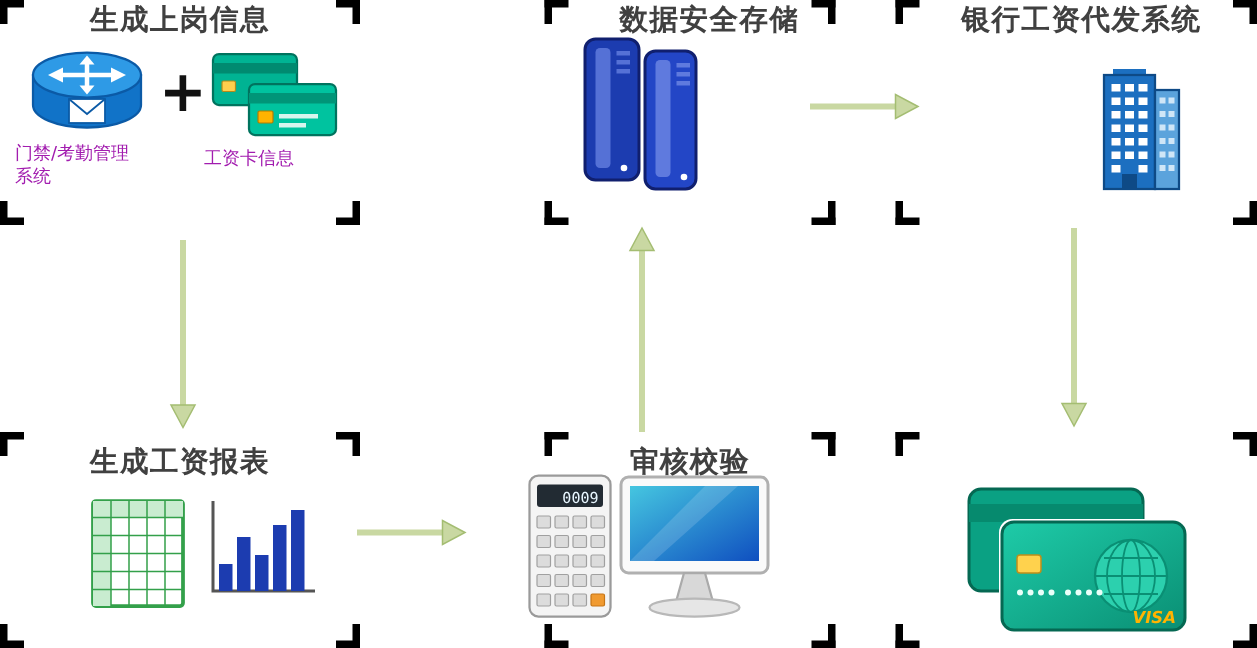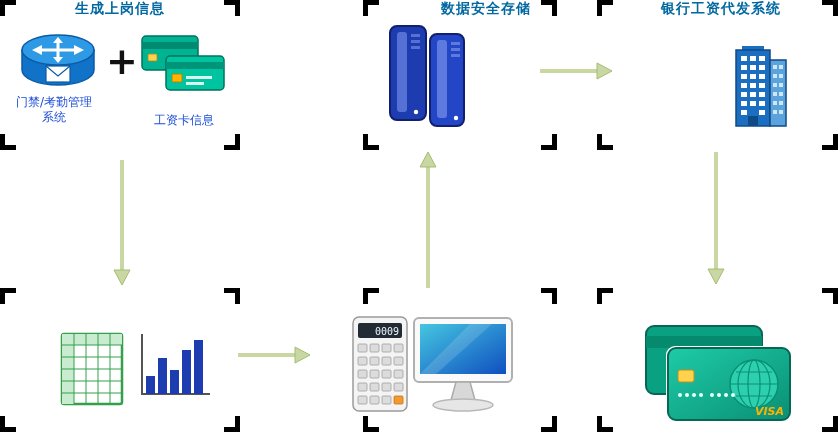--- a/index.html
+++ b/index.html
@@ -7,32 +7,32 @@
   body { font-family:"DejaVu Sans","Liberation Sans",sans-serif; }
   .canvas { position:relative; width:838px; height:432px; background:#ffffff; overflow:hidden; }
 
   
   .mark { position:absolute; width:16px; height:16px; }
   .mark.tl { border-top:5px solid #000; border-left:5px solid #000; }
   .mark.tr { border-top:5px solid #000; border-right:5px solid #000; }
   .mark.bl { border-bottom:5px solid #000; border-left:5px solid #000; }
   .mark.br { border-bottom:5px solid #000; border-right:5px solid #000; }
 
-  .panel-title { position:absolute; text-align:center; font-size:14px; font-weight:bold;
-                 color:#0369a1; letter-spacing:1px; }
+  .panel-title { position:absolute; text-align:center; font-size:19px; font-weight:bold;
+                 color:#404040; letter-spacing:1px; }
   #t1 { left:0;   top:7;   width:240px; }
-  #t2 { left:372px; top:7; width:228px; }
+  #t2 { left:359px; top:7; width:228px; }
   #t3 { left:597px; top:7; width:248px;text-align:center; }
   #t4 { left:0;   top:295px; width:240px; }
   #t5 { left:363px; top:295px; width:194px; }
   #t6 { left:597px; top:295px; width:241px; }
 
-  .blue-label { position:absolute; font-size:12px; color:#1d4ed8; text-align:center; line-height:1.25; }
+  .blue-label { position:absolute; font-size:12px; color:#a21caf; line-height:1.25; }
   #lbl-system { left:10px; top:95px; width:88px; }
-  #lbl-card   { left:136px; top:98px; width:96px;margin-top:15px; }
+  #lbl-card   { left:136px; top:98px; width:96px; }
 
   .plus-sign { position:absolute; left:106px; top:42px; font-size:38px; font-weight:bold; color:#111; line-height:1; }
 
   .icon { position:absolute; }
   .icon svg { display:block; width:100%; height:100%; }
   #ic-router   { left:14px;  top:26px;  width:88px;  height:68px; }
   #ic-cards1   { left:140px; top:34px;  width:88px;  height:60px; }
   #ic-towers   { left:386px; top:24px;  width:84px;  height:104px; }
   #ic-laptop   { left:638px; top:50px;  width:96px;  height:76px; }
   #ic-building { left:734px; top:44px;  width:58px;  height:84px; }
@@ -47,20 +47,22 @@
   .arrow-head { fill:#c9d8a2; stroke:#a4bd72; stroke-width:1; }
 </style>
 </head>
 <body>
 
 <div class="canvas">
 
   <div id="t1" class="panel-title">生成上岗信息</div>
   <div id="t2" class="panel-title">数据安全存储</div>
   <div id="t3" class="panel-title">银行工资代发系统</div>
+  <div id="t4" class="panel-title">生成工资报表</div>
+  <div id="t5" class="panel-title">审核校验</div>
 
   <div id="ic-router" class="icon">
     <svg viewBox="0 0 88 68">
       <path d="M8 24 L8 44 A36 15 0 0 0 80 44 L80 24 Z" fill="#1173c8" stroke="#0b5aa6" stroke-width="1.5"></path>
       <ellipse cx="44" cy="24" rx="36" ry="15" fill="#2e9ae6" stroke="#0b5aa6" stroke-width="1.5"></ellipse>
       <g>
         <rect x="28" y="22.5" width="32" height="3" fill="#fff"></rect>
         <polygon points="60,19 70,24 60,29" fill="#fff"></polygon>
         <polygon points="28,19 18,24 28,29" fill="#fff"></polygon>
         <rect x="42.5" y="16" width="3" height="16" fill="#fff"></rect>

